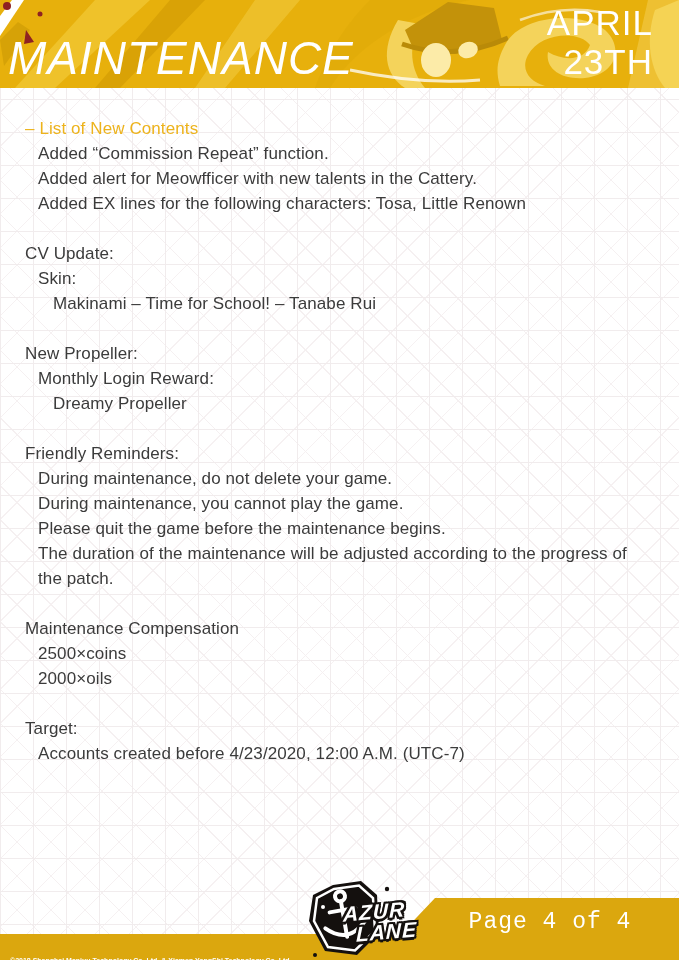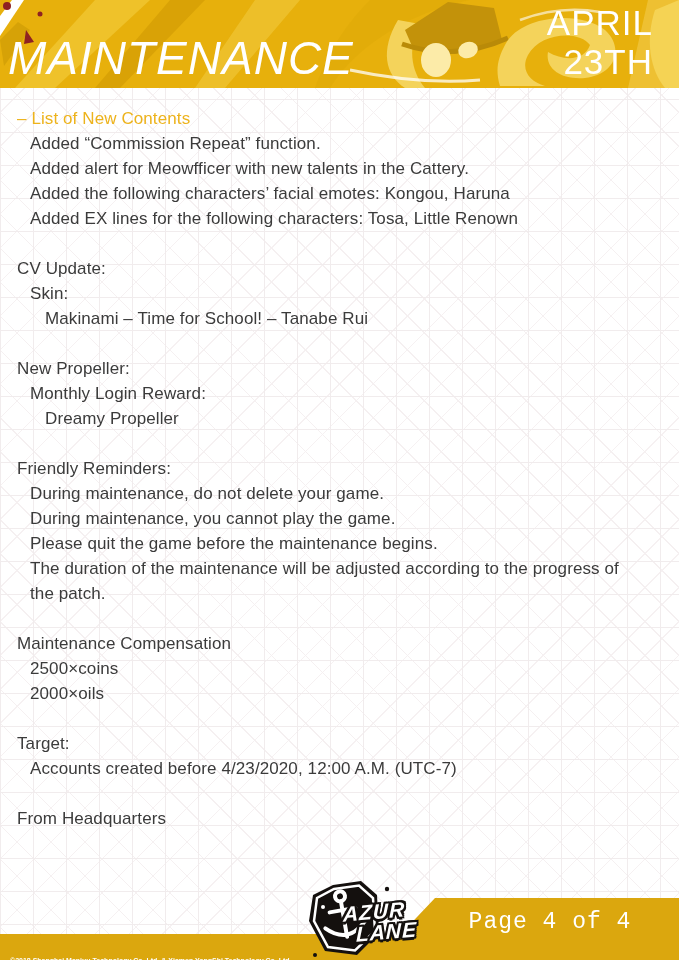--- a/index.html
+++ b/index.html
@@ -23,21 +23,21 @@
     position:absolute; left:8px; top:33px; color:#ffffff;
     font-size:46px; font-style:italic; font-weight:400; letter-spacing:1px; line-height:50px;
     white-space:nowrap;
   }
   .banner-date {
     position:absolute; right:26px; top:3px; text-align:right; color:#ffffff;
     font-size:35px; line-height:39px; font-weight:400; letter-spacing:1px;
   }
 
   
-  .content { position:absolute; top:88px; left:0; right:0; padding-top:18px; }
+  .content { position:absolute; top:88px; left:8px; right:0; padding-top:28px; }
   .section { margin-bottom:25px; }
   .line { height:25px; line-height:25px; font-size:17px; color:#3b3b3b; white-space:pre; letter-spacing:0.1px; }
   .line.i0 { padding-left:17px; }
   .line.i1 { padding-left:30px; }
   .line.i2 { padding-left:45px; }
   .line.accent { color:#edb31c; }
 
   
   .footer-shape { position:absolute; left:0; top:898px; width:679px; height:62px; }
   .footer-shape svg { display:block; width:100%; height:100%; }
@@ -98,21 +98,20 @@
       <div>23TH</div>
     </div>
   </header>
 
   <main class="content">
     <div id="sections">
         <div class="section">
           <div class="line i0 accent">– List of New Contents</div>
           <div class="line i1">Added “Commission Repeat” function.</div>
           <div class="line i1">Added alert for Meowfficer with new talents in the Cattery.</div>
-          <div class="line i1">Added the following characters’ facial emotes: Kongou, Haruna</div>
           <div class="line i1">Added EX lines for the following characters: Tosa, Little Renown</div>
         </div>
         <div class="section">
           <div class="line i0">CV Update:</div>
           <div class="line i1">Skin:</div>
           <div class="line i2">Makinami – Time for School! – Tanabe Rui</div>
         </div>
         <div class="section">
           <div class="line i0">New Propeller:</div>
           <div class="line i1">Monthly Login Reward:</div>
@@ -129,21 +128,20 @@
         <div class="section">
           <div class="line i0">Maintenance Compensation</div>
           <div class="line i1">2500×coins</div>
           <div class="line i1">2000×oils</div>
         </div>
         <div class="section">
           <div class="line i0">Target:</div>
           <div class="line i1">Accounts created before 4/23/2020, 12:00 A.M. (UTC-7)</div>
         </div>
         <div class="section">
-          <div class="line i0">From Headquarters</div>
         </div>
       </div>
   </main>
 
   <div class="footer-shape">
     <svg viewBox="0 0 679 62" preserveAspectRatio="none" aria-hidden="true">
       <polygon points="435,0 679,0 679,62 0,62 0,36 401,36" fill="#dba70e"></polygon>
     </svg>
   </div>
 

